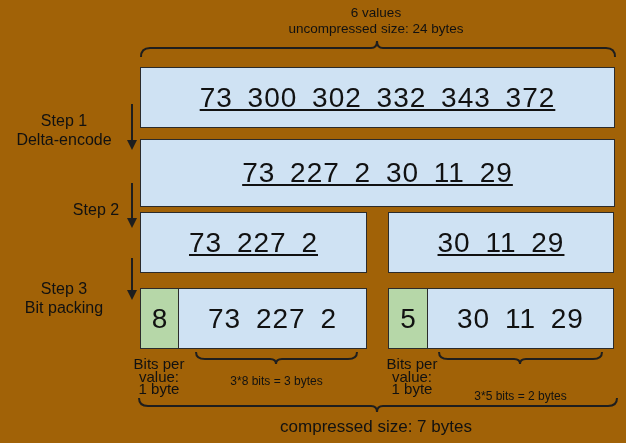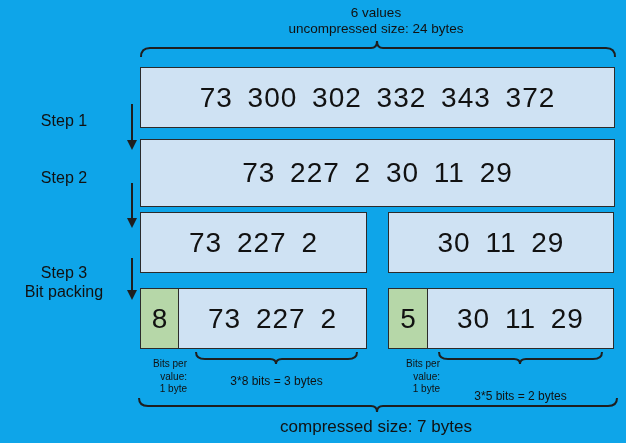--- a/index.html
+++ b/index.html
@@ -1,42 +1,42 @@
 <!DOCTYPE html>
 <html style="--box-fill: #cfe2f3; --box-border: #2b2b2b; --bits-fill: #b6d7a8; --text: #111111;"><head>
 <meta charset="utf-8">
 <style>
   html,body { margin:0; padding:0; background:#fff; }
   .canvas {
-    position:relative; width:626px; height:443px; background:#0ea5e9;
+    position:relative; width:626px; height:443px; background:#a16207;
     font-family:"Liberation Sans", sans-serif; color:var(--text,#111);
     overflow:hidden;
   }
   .hdr { position:absolute; text-align:center; font-size:13.5px; line-height:16px; }
   .ftr { position:absolute; text-align:center; font-size:17px; }
   .box {
     position:absolute; background:var(--box-fill,#cfe2f3);
     border:1.6px solid var(--box-border,#2b2b2b);
-    box-sizing:border-box; display:flex; align-items:center; justify-content:center;
+    box-sizing:border-box; display:flex; align-items:center; justify-content:center;text-decoration:underline;
   }
   .nums { font-size:28px; letter-spacing:1px; word-spacing:6px; white-space:nowrap; }
   .steplabel { position:absolute; width:128px; left:0; text-align:center; font-size:16px; line-height:19px; }
   .packed {
     position:absolute; display:flex; box-sizing:border-box;
     border:1.6px solid var(--box-border,#2b2b2b);
   }
   .packed .bits {
     background:var(--bits-fill,#b6d7a8); border-right:1.6px solid var(--box-border,#2b2b2b);
     display:flex; align-items:center; justify-content:center; font-size:28px; box-sizing:border-box;
   }
   .packed .vals {
     flex:1; background:var(--box-fill,#cfe2f3);
     display:flex; align-items:center; justify-content:center;
   }
-  .smallnote { position:absolute; width:56px; text-align:right; font-size:10px; line-height:12.5px; }
+  .smallnote { position:absolute; width:56px; text-align:center; font-size:15px; line-height:12.5px; }
   .sizenote { position:absolute; text-align:center; font-size:12px; }
   svg.deco { position:absolute; overflow:visible; }
   svg.deco path, svg.deco line { stroke:#1e1e1e; stroke-width:2; fill:none; }
   svg.deco polygon { fill:#1e1e1e; stroke:none; }
 </style>
 </head>
 <body>
 
 <div class="canvas">
 
@@ -48,46 +48,47 @@
   <svg class="deco" style="left:140px; top:40px;" width="476" height="18">
     <path d="M1,17 Q1,8 10,8 L231,8 Q237,8 237,1 Q237,8 243,8 L466,8 Q475,8 475,17"></path>
   </svg>
 
   <div class="box" style="left:140px; top:67px; width:475px; height:61px;">
     <span class="nums">73 300 302 332 343 372</span>
   </div>
 
   <div class="steplabel" style="top:111px;">
     <div>Step 1</div>
+    <div>Delta-encode</div>
   </div>
   <svg class="deco" style="left:125px; top:104px;" width="14" height="46">
     <line x1="7" y1="0" x2="7" y2="36"></line>
       <polygon points="2,36 12,36 7,46"></polygon>
   </svg>
 
   <div class="box" style="left:140px; top:139px; width:475px; height:68px;">
     <span class="nums">73 227 2 30 11 29</span>
   </div>
 
-  <div class="steplabel" style="top:168px;">
+  <div class="steplabel" style="top:200px;margin-left:32px;">
     <div>Step 2</div>
   </div>
   <svg class="deco" style="left:125px; top:183px;" width="14" height="45">
     <line x1="7" y1="0" x2="7" y2="35"></line>
       <polygon points="2,35 12,35 7,45"></polygon>
   </svg>
 
   <div class="box" style="left:140px; top:212px; width:227px; height:61px;">
     <span class="nums">73 227 2</span>
   </div>
   <div class="box" style="left:388px; top:212px; width:226px; height:61px;">
     <span class="nums">30 11 29</span>
   </div>
 
-  <div class="steplabel" style="top:263px;">
+  <div class="steplabel" style="top:279px;">
     <div>Step 3</div>
     <div>Bit packing</div>
   </div>
   <svg class="deco" style="left:125px; top:258px;" width="14" height="42">
     <line x1="7" y1="0" x2="7" y2="32"></line>
       <polygon points="2,32 12,32 7,42"></polygon>
   </svg>
 
   <div class="packed" style="left:140px; top:288px; width:227px; height:61px;">
     <div class="bits" style="width:38px;">

